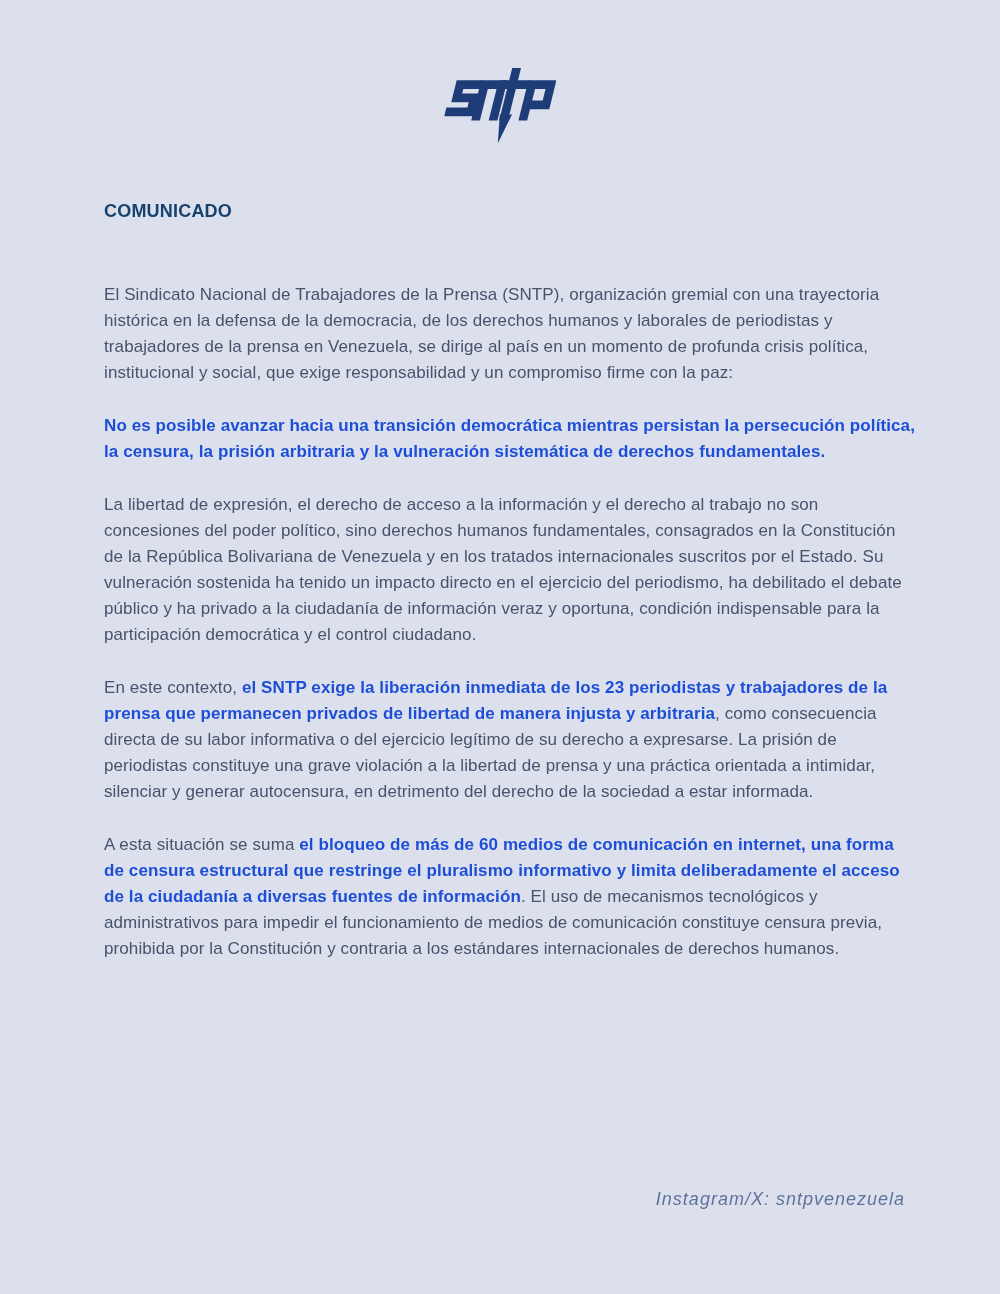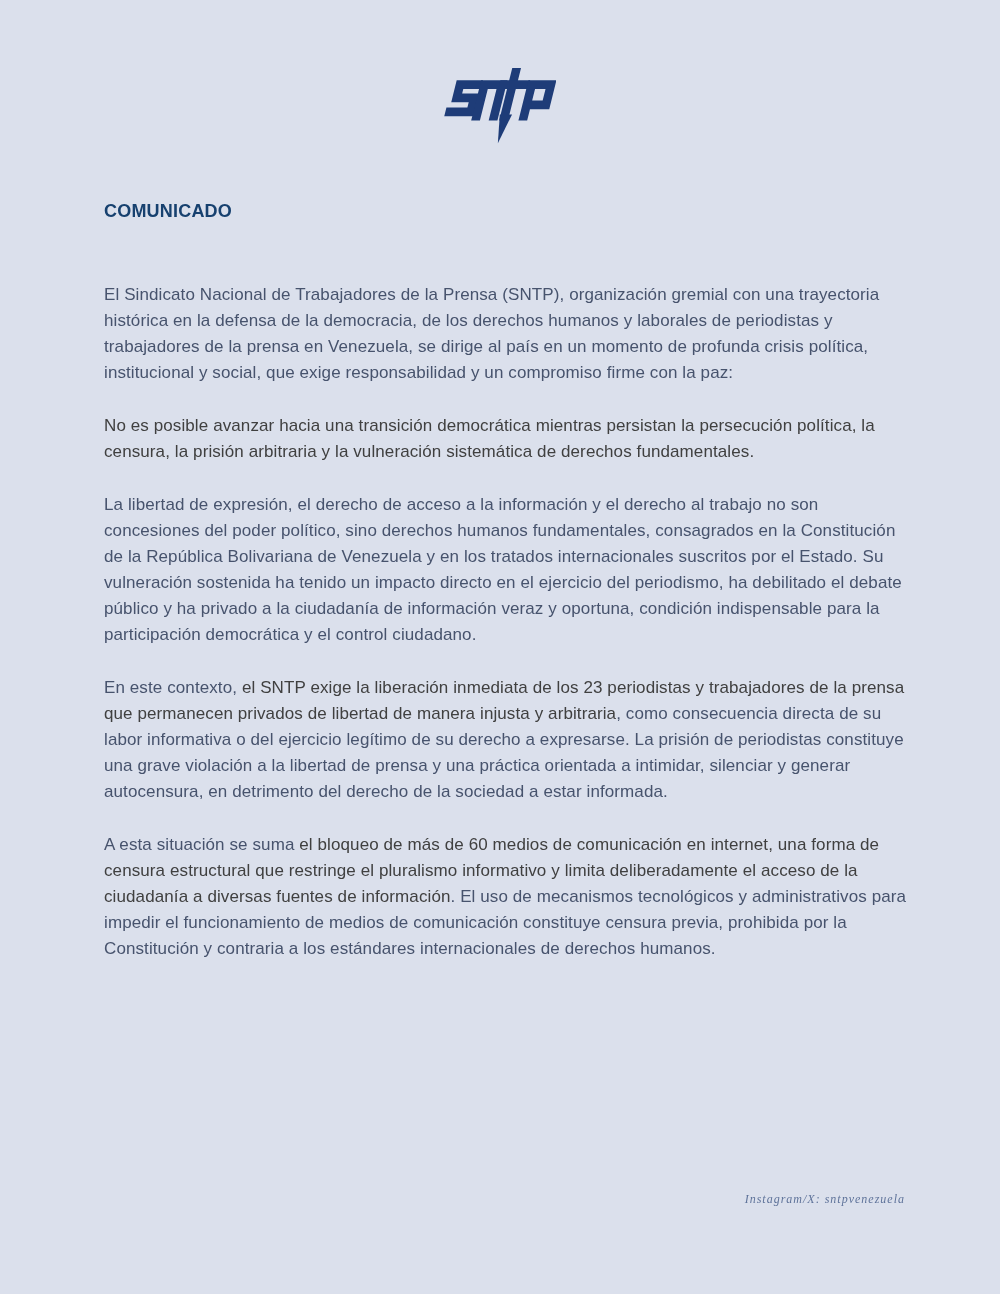--- a/index.html
+++ b/index.html
@@ -43,31 +43,31 @@
     font-size:17px;
     line-height:26px;
     color:#47536d;
     letter-spacing:0.1px;
     margin-top:10px;
   }
   .content p{
     margin:0 0 27px 0;
   }
   .content .b{
-    font-weight:400;
-    color:#404040;
+    font-weight:700;
+    color:#1d4ed8;
   }
   .footer{
     position:absolute;
     top:1186px;
     right:95px;
     text-align:right;
-    font-family:Liberation Serif, serif;
+    font-family:Liberation Sans, sans-serif;
     font-style:italic;
-    font-size:12px;
+    font-size:18px;
     line-height:26px;
     color:#5f739a;
     letter-spacing:1px;
   }
 </style>
 </head>
 <body>
 
 <div class="page">
 

